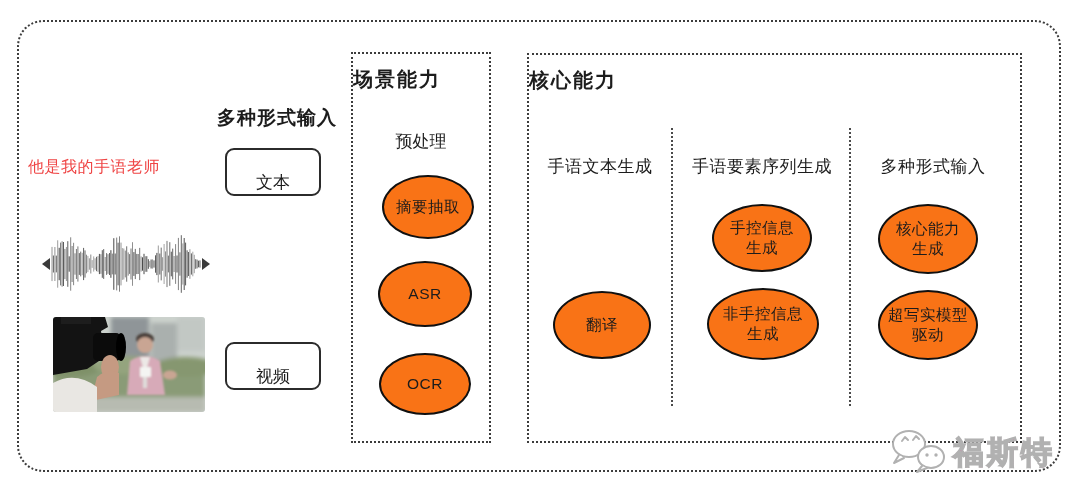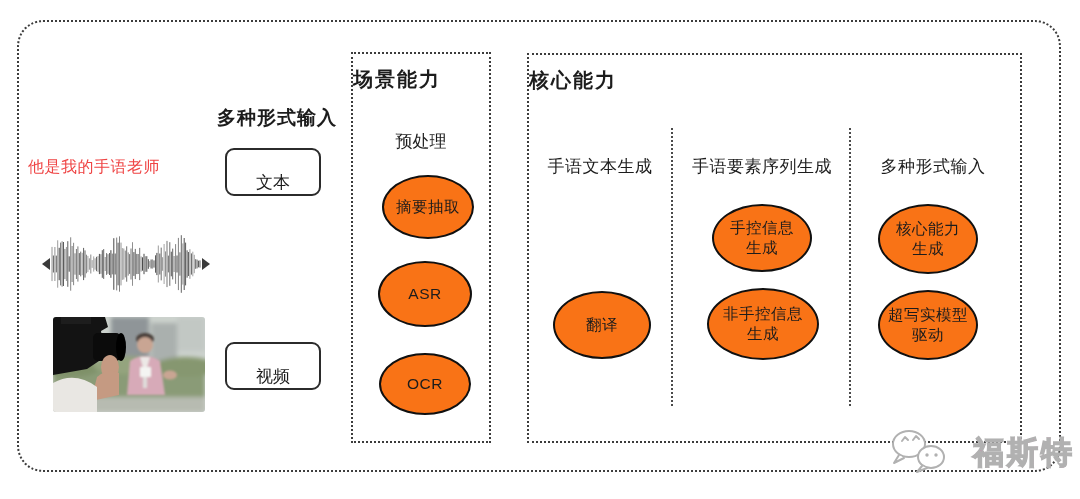--- a/index.html
+++ b/index.html
@@ -71,21 +71,21 @@
   .n-tr {left:553px;top:291px;width:94px;height:64px;}
   .n-mc {left:712px;top:204px;width:96px;height:64px;text-align:center;}
   .n-nmc{left:707px;top:288px;width:108px;height:68px;}
   .n-hr {left:878px;top:204px;width:96px;height:66px;}
   .n-hp {left:878px;top:290px;width:96px;height:66px;}
   
   .watermark-text{
     position:absolute;left:953px;top:432px;
     font-size:31px;font-weight:700;letter-spacing:3px;
     color:#ec4899;-webkit-text-stroke:1.3px #b1b1b1;
-    text-shadow:0 0 0 #cfcfcf;white-space:nowrap;margin-left:20px;
+    text-shadow:0 0 0 #cfcfcf;white-space:nowrap;
   }
   .watermark-icon{position:absolute;left:888px;top:427px;}
 </style>
 </head>
 <body>
 
 <div class="stage">
 
   <div class="outer-border"></div>
 

